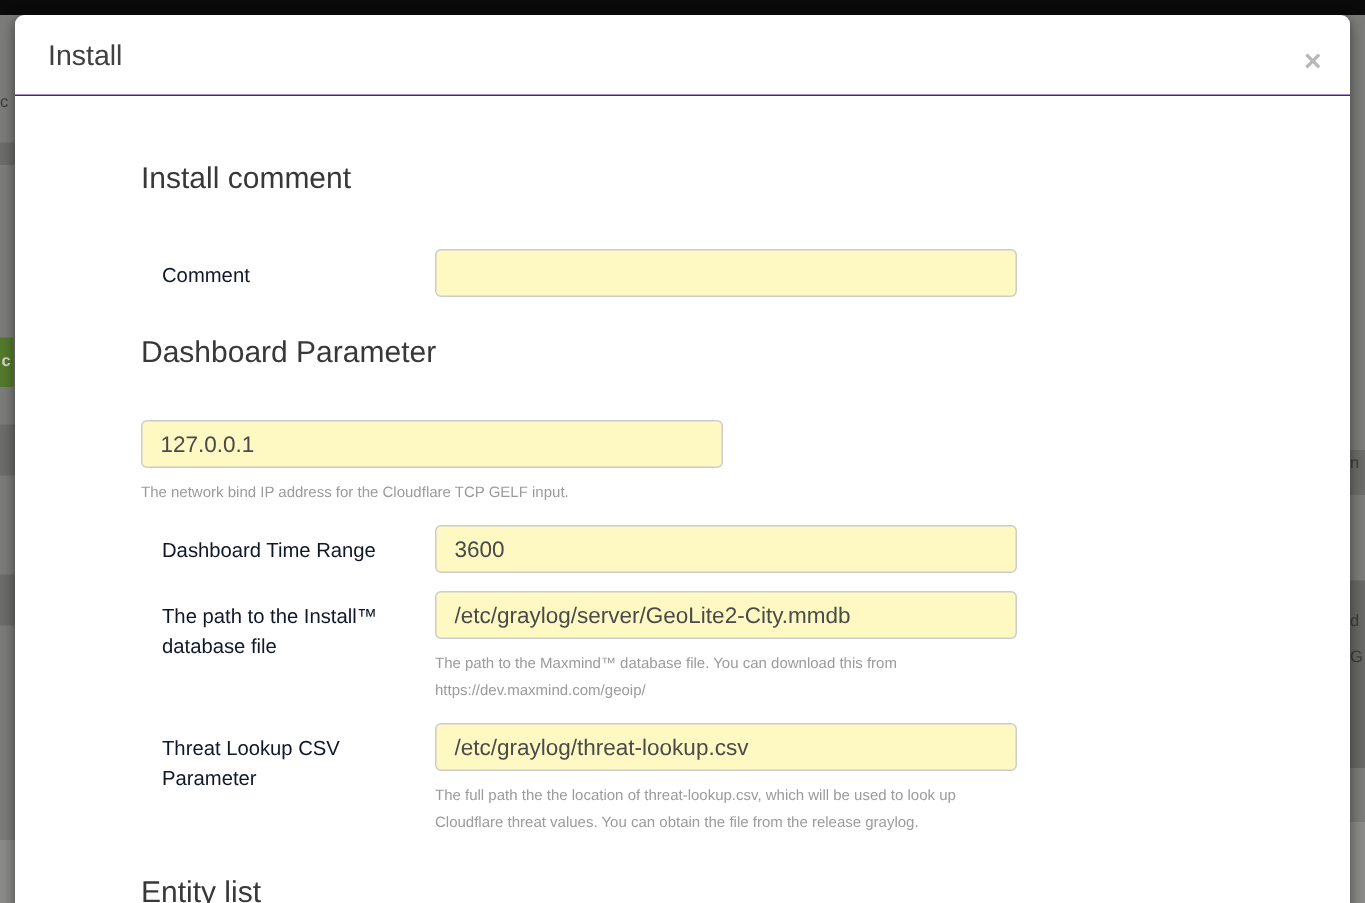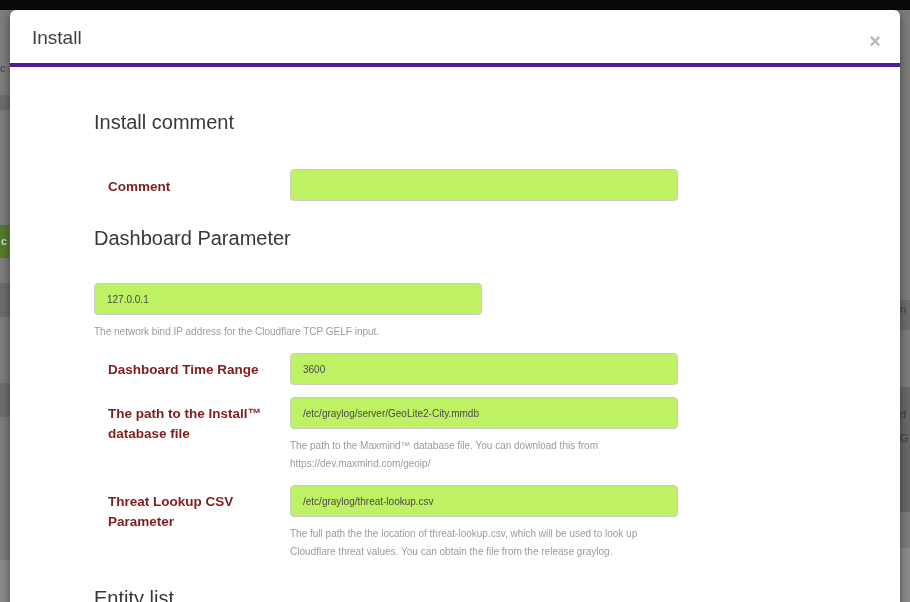--- a/index.html
+++ b/index.html
@@ -38,21 +38,21 @@
   
   .modal {
     position: absolute; left: 10px; top: 10px; width: 890px; height: 780px;
     background: #ffffff; border-radius: 6px;
     box-shadow: 0 3px 9px rgba(0,0,0,0.5);
     z-index: 2;
   }
   .modal-header {
     position: relative;
     padding: 16px 24px 14px 22px;
-    border-bottom: 4px solid #4c1d95;
+    border-bottom: 1px solid #4c1d95;
   }
   .modal-title {
     font-size: 19px; line-height: 23px; color: #404040; font-weight: 400;
   }
   .close-btn {
     position: absolute; right: 19px; top: 21px;
     background: none; border: none; cursor: pointer;
     font-size: 20px; font-weight: bold; color: #b8b8b8; line-height: 20px;
     font-family: "Liberation Sans", "DejaVu Sans", sans-serif;
   }
@@ -62,30 +62,30 @@
   h2.section-heading {
     font-size: 20px; line-height: 22px; font-weight: 400; color: #383838; margin-top: 26px;
   }
   .form-row { display: flex; margin-bottom: 12px; }
   .form-row.comment-row { margin-top: 36px; margin-bottom: 0; }
   .rows-wrap { margin-top: 34px; }
   .heading-configure { margin-top: 17px; }
   .heading-entity { margin-top: 16px; }
   .label-col {
     width: 196px; padding: 7px 10px 0 14px; flex: none;
-    font-size: 13.5px; font-weight: bold; color: #7f1d1d; line-height: 20px;
+    font-size: 13.5px; font-weight: normal; color: #0f172a; line-height: 20px;
   }
   .comment-row .label-col { padding-top: 8px; }
   .input-col { width: 392px; flex: none; }
   .text-input {
     width: 388px; height: 32px;
     border: 1px solid #cccccc; border-radius: 4px;
-    padding: 0 12px; font-size: 10px; color: #4a4a4a;
+    padding: 0 12px; font-size: 15px; color: #4a4a4a;
     font-family: "Liberation Sans", "DejaVu Sans", sans-serif;
-    background: #bef264; outline: none; display: block;
+    background: #fef9c3; outline: none; display: block;
   }
   .help-text {
     margin-top: 8px; width: 382px;
     font-size: 10px; line-height: 18px; color: #9b9b9b;
   }
 </style>
 </head>
 <body>
 
 <div class="top-bar"></div>

